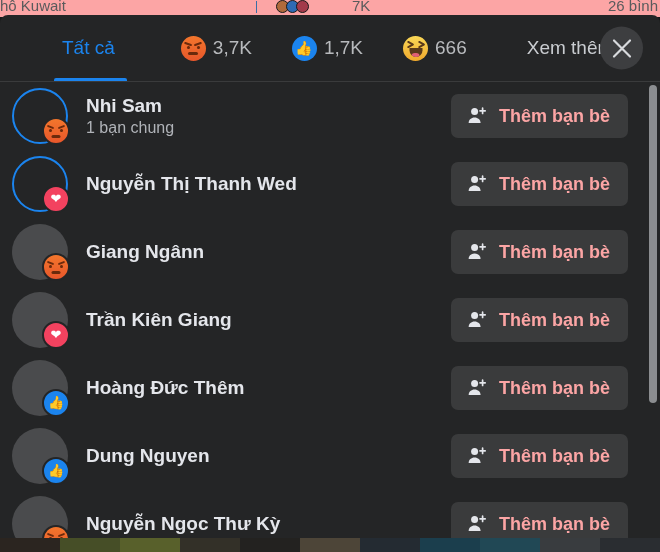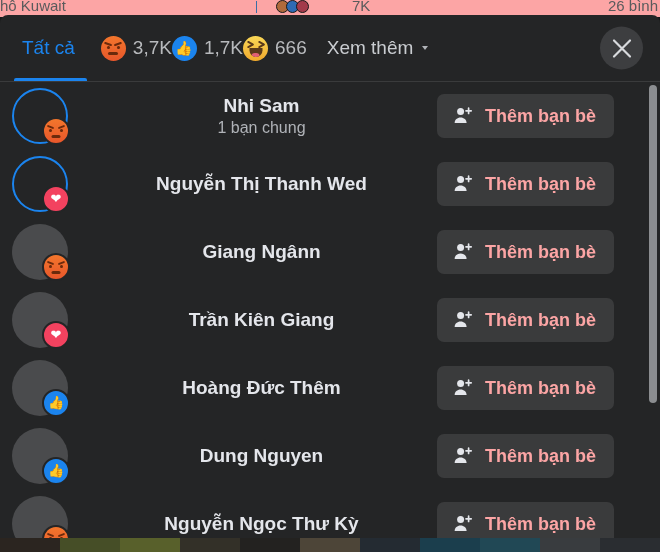--- a/index.html
+++ b/index.html
@@ -53,21 +53,21 @@
   .header {
     position: relative; height: 67px; flex: 0 0 67px;
     border-bottom: 1px solid #3a3b3c;
     display: flex; align-items: center;
   }
   .tabs { display: flex; align-items: center; height: 100%; }
 
   .tab {
     position: relative; height: 100%;
     display: flex; align-items: center; justify-content: center;
-    padding: 0 0; cursor: pointer; white-space: nowrap;
+    padding: 0 0; cursor: pointer; white-space: nowrap; margin-left: 40px;
   }
   .tab-all { padding-left: 22px; padding-right: 26px; }
   .tab-all .tab-label {
     color: #1b84ee; font-size: 19px; font-weight: 500;
   }
   .tab-underline {
     position: absolute; left: 14px; right: 14px; bottom: 0;
     height: 3px; background: #1b84ee; border-radius: 2px 2px 0 0;
   }
   .tab-count {
@@ -138,21 +138,21 @@
     display: flex; align-items: center; justify-content: center;
   }
   .close-btn svg { display: block; }
 
   
   .list-wrap { position: relative; flex: 1 1 auto; overflow: hidden; }
   .list { position: relative; }
 
   .row {
     position: relative; height: 68px;
-    display: flex; align-items: center; padding: 0 14px 0 12px; text-align: center;
+    display: flex; align-items: center; padding: 0 0 0 12px;
   }
 
   .avatar-wrap { position: relative; width: 56px; height: 56px; flex: 0 0 56px; }
   .avatar {
     position: absolute; inset: 0; border-radius: 50%; overflow: hidden;
     background: #4a4b4d;
   }
   .avatar.ring {
     inset: 0; border: 2.5px solid #1b84ee; padding: 2px; background: transparent;
   }

